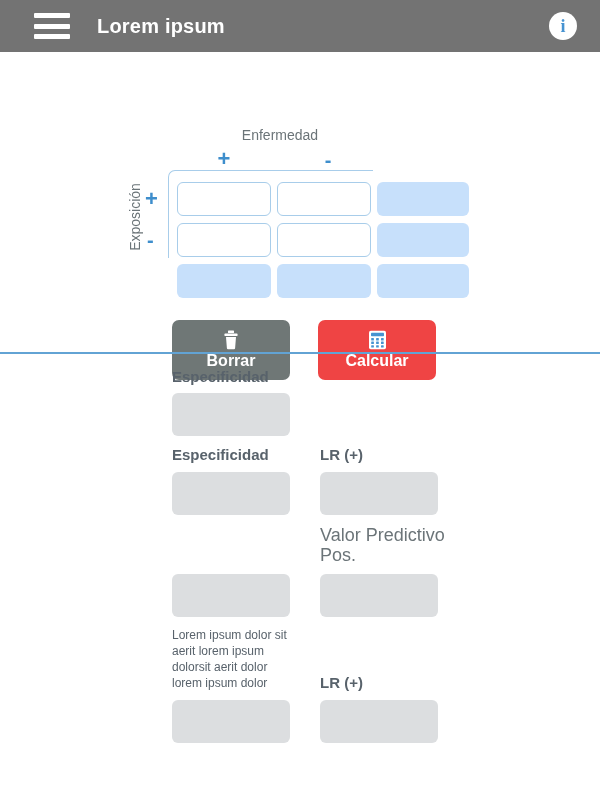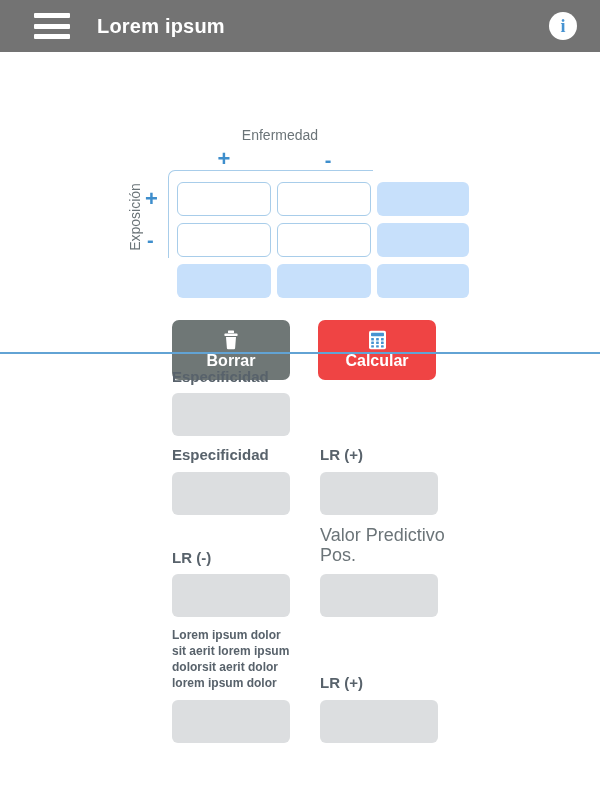--- a/index.html
+++ b/index.html
@@ -244,21 +244,21 @@
     margin-bottom: 8px;
     line-height: 1.15;
   }
   .res-label.small {
     font-size: 18px;
     font-weight: normal;
     color: #6b7478;
   }
   .res-label.para {
     font-size: 12px;
-    font-weight: bold;
+    font-weight: normal;
     color: #58626b;
     line-height: 1.35;
     width: 124px;
   }
   .res-box {
     width: 118px;
     height: 43px;
     background: #dcdee0;
     border-radius: 6px;
     border: none;
@@ -367,21 +367,20 @@
       <input class="res-box" type="text" readonly="" value="" style="">
     </div>
     <div class="res-col">
       <div class="res-label">LR (+)</div>
       <input class="res-box" type="text" readonly="" value="" style="">
     </div>
   </div>
 
   <div class="res-row">
     <div class="res-col">
-      <div class="res-label">LR (-)</div>
       <input class="res-box" type="text" readonly="" value="" style="">
     </div>
     <div class="res-col">
       <div class="res-label small">Valor Predictivo Pos.</div>
       <input class="res-box" type="text" readonly="" value="" style="">
     </div>
   </div>
 
   <div class="res-row tall">
     <div class="res-col">

